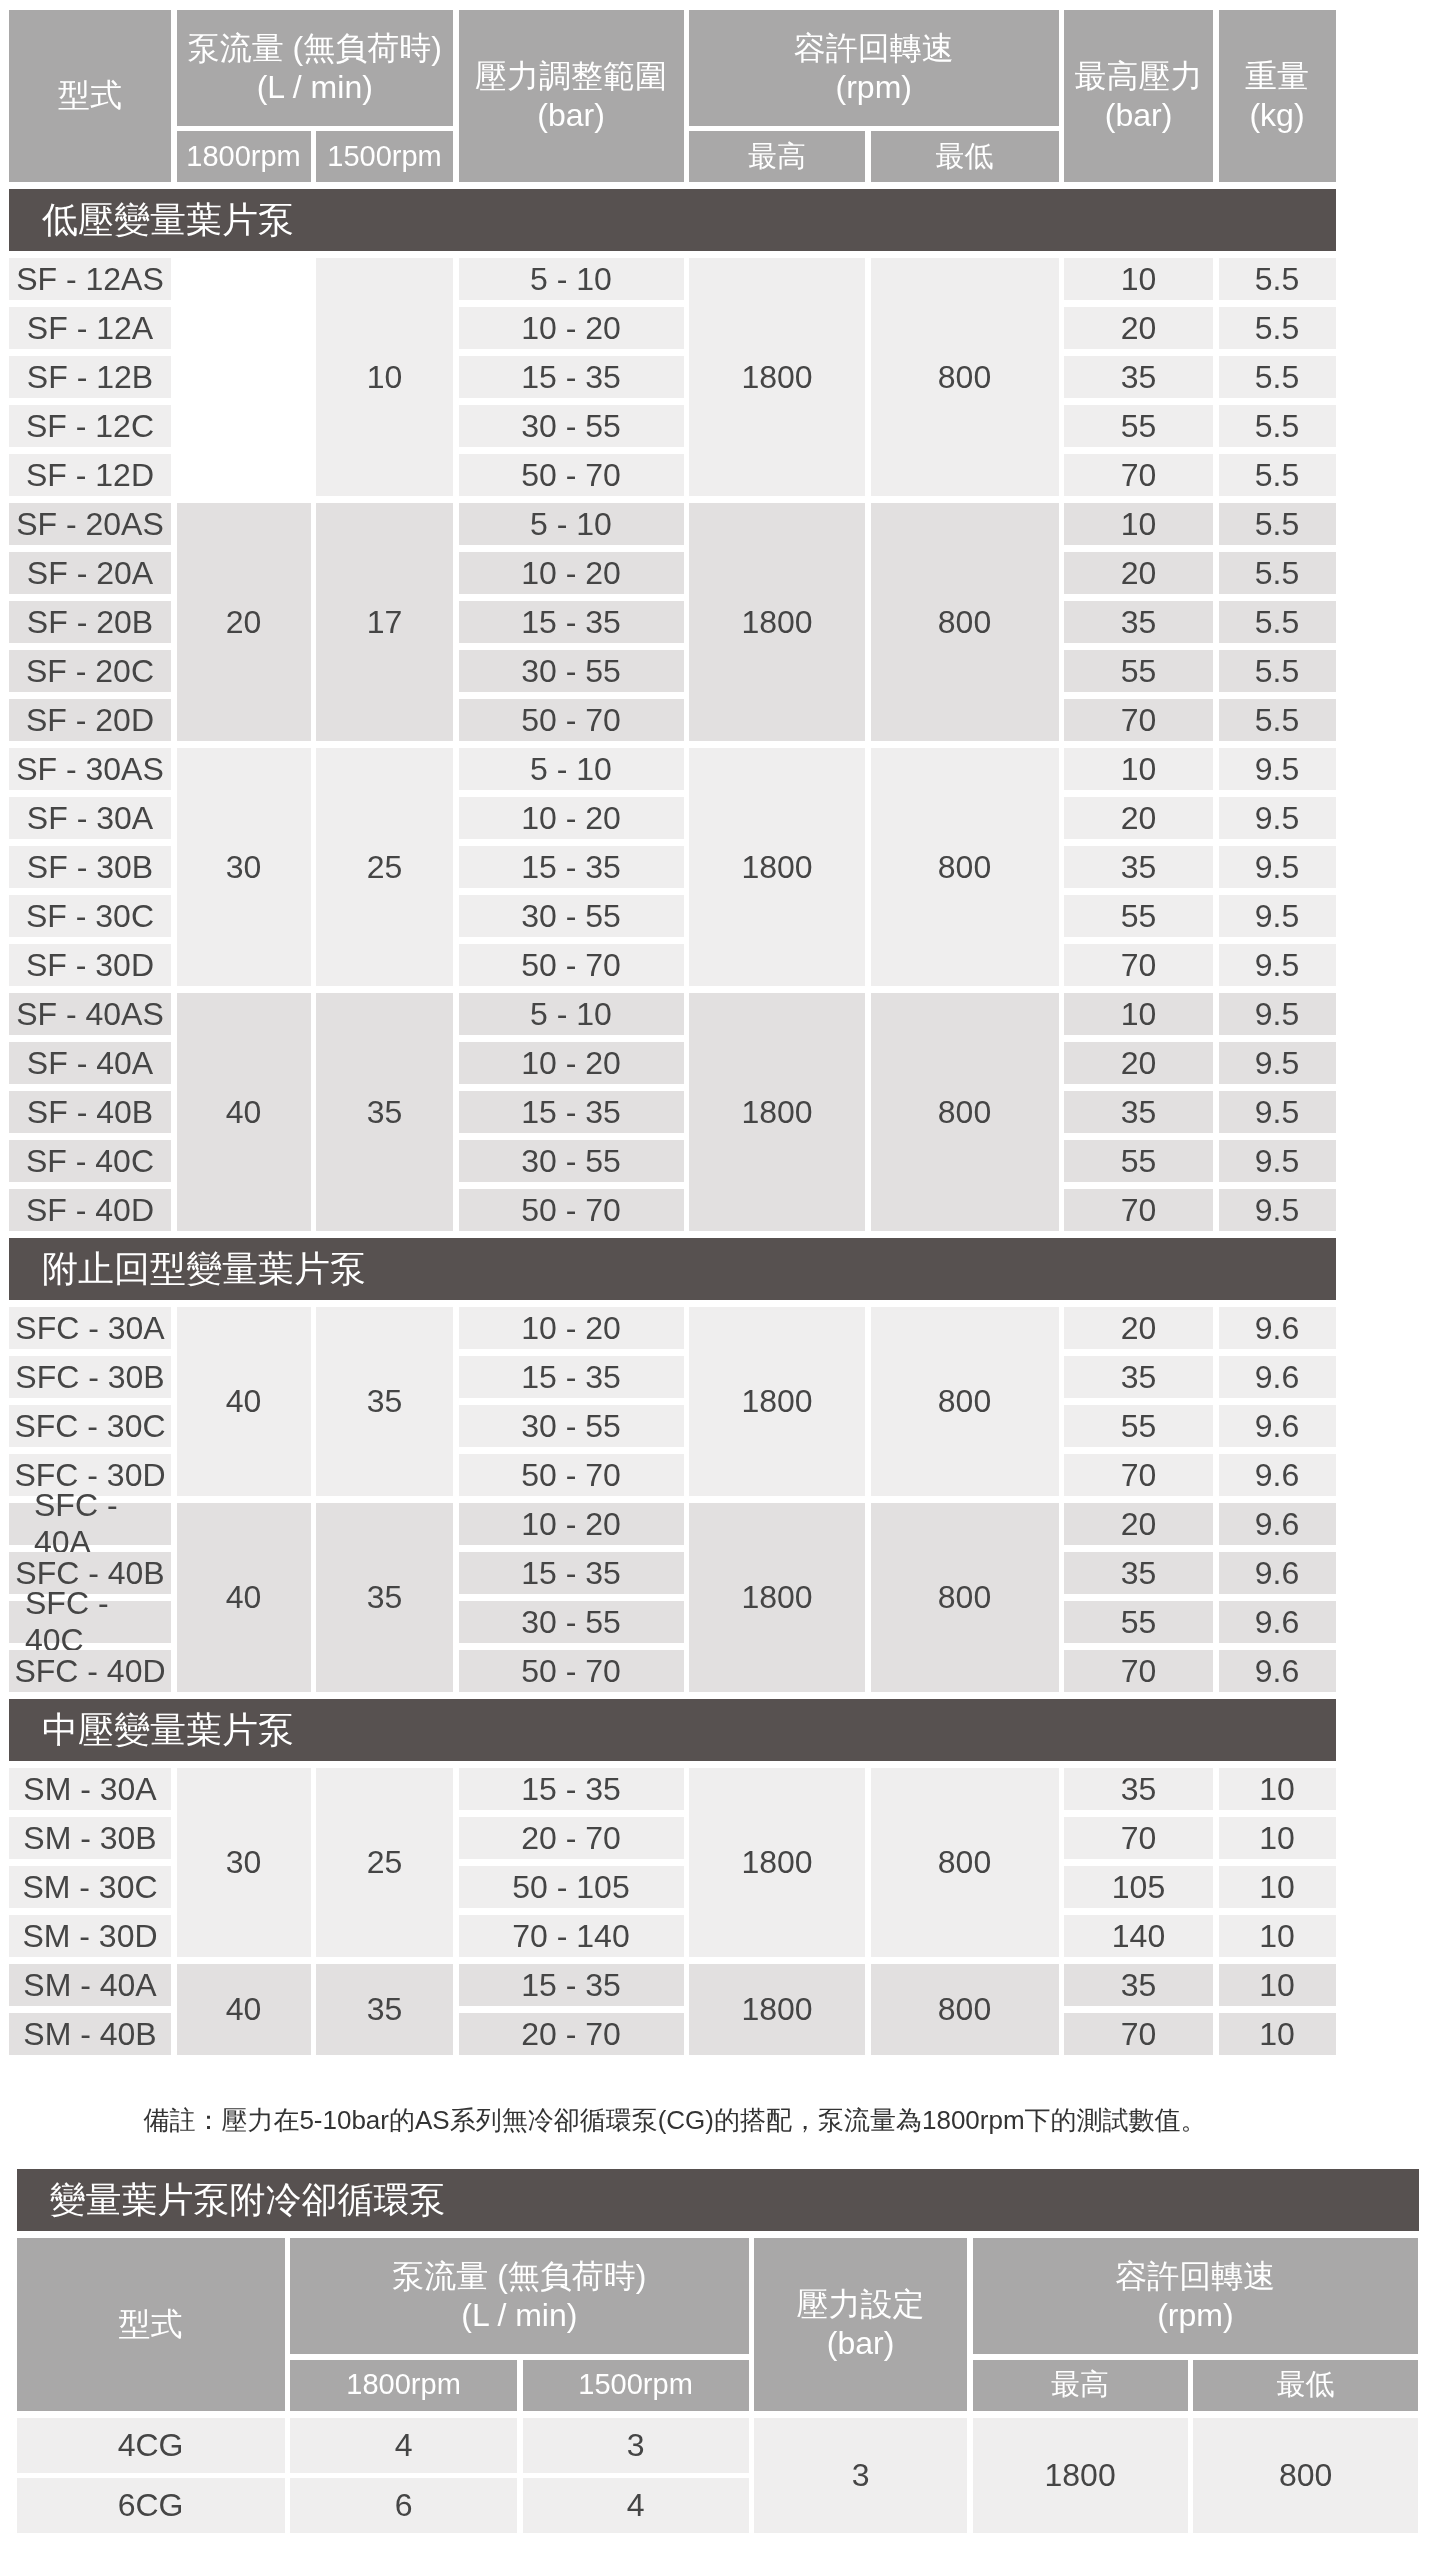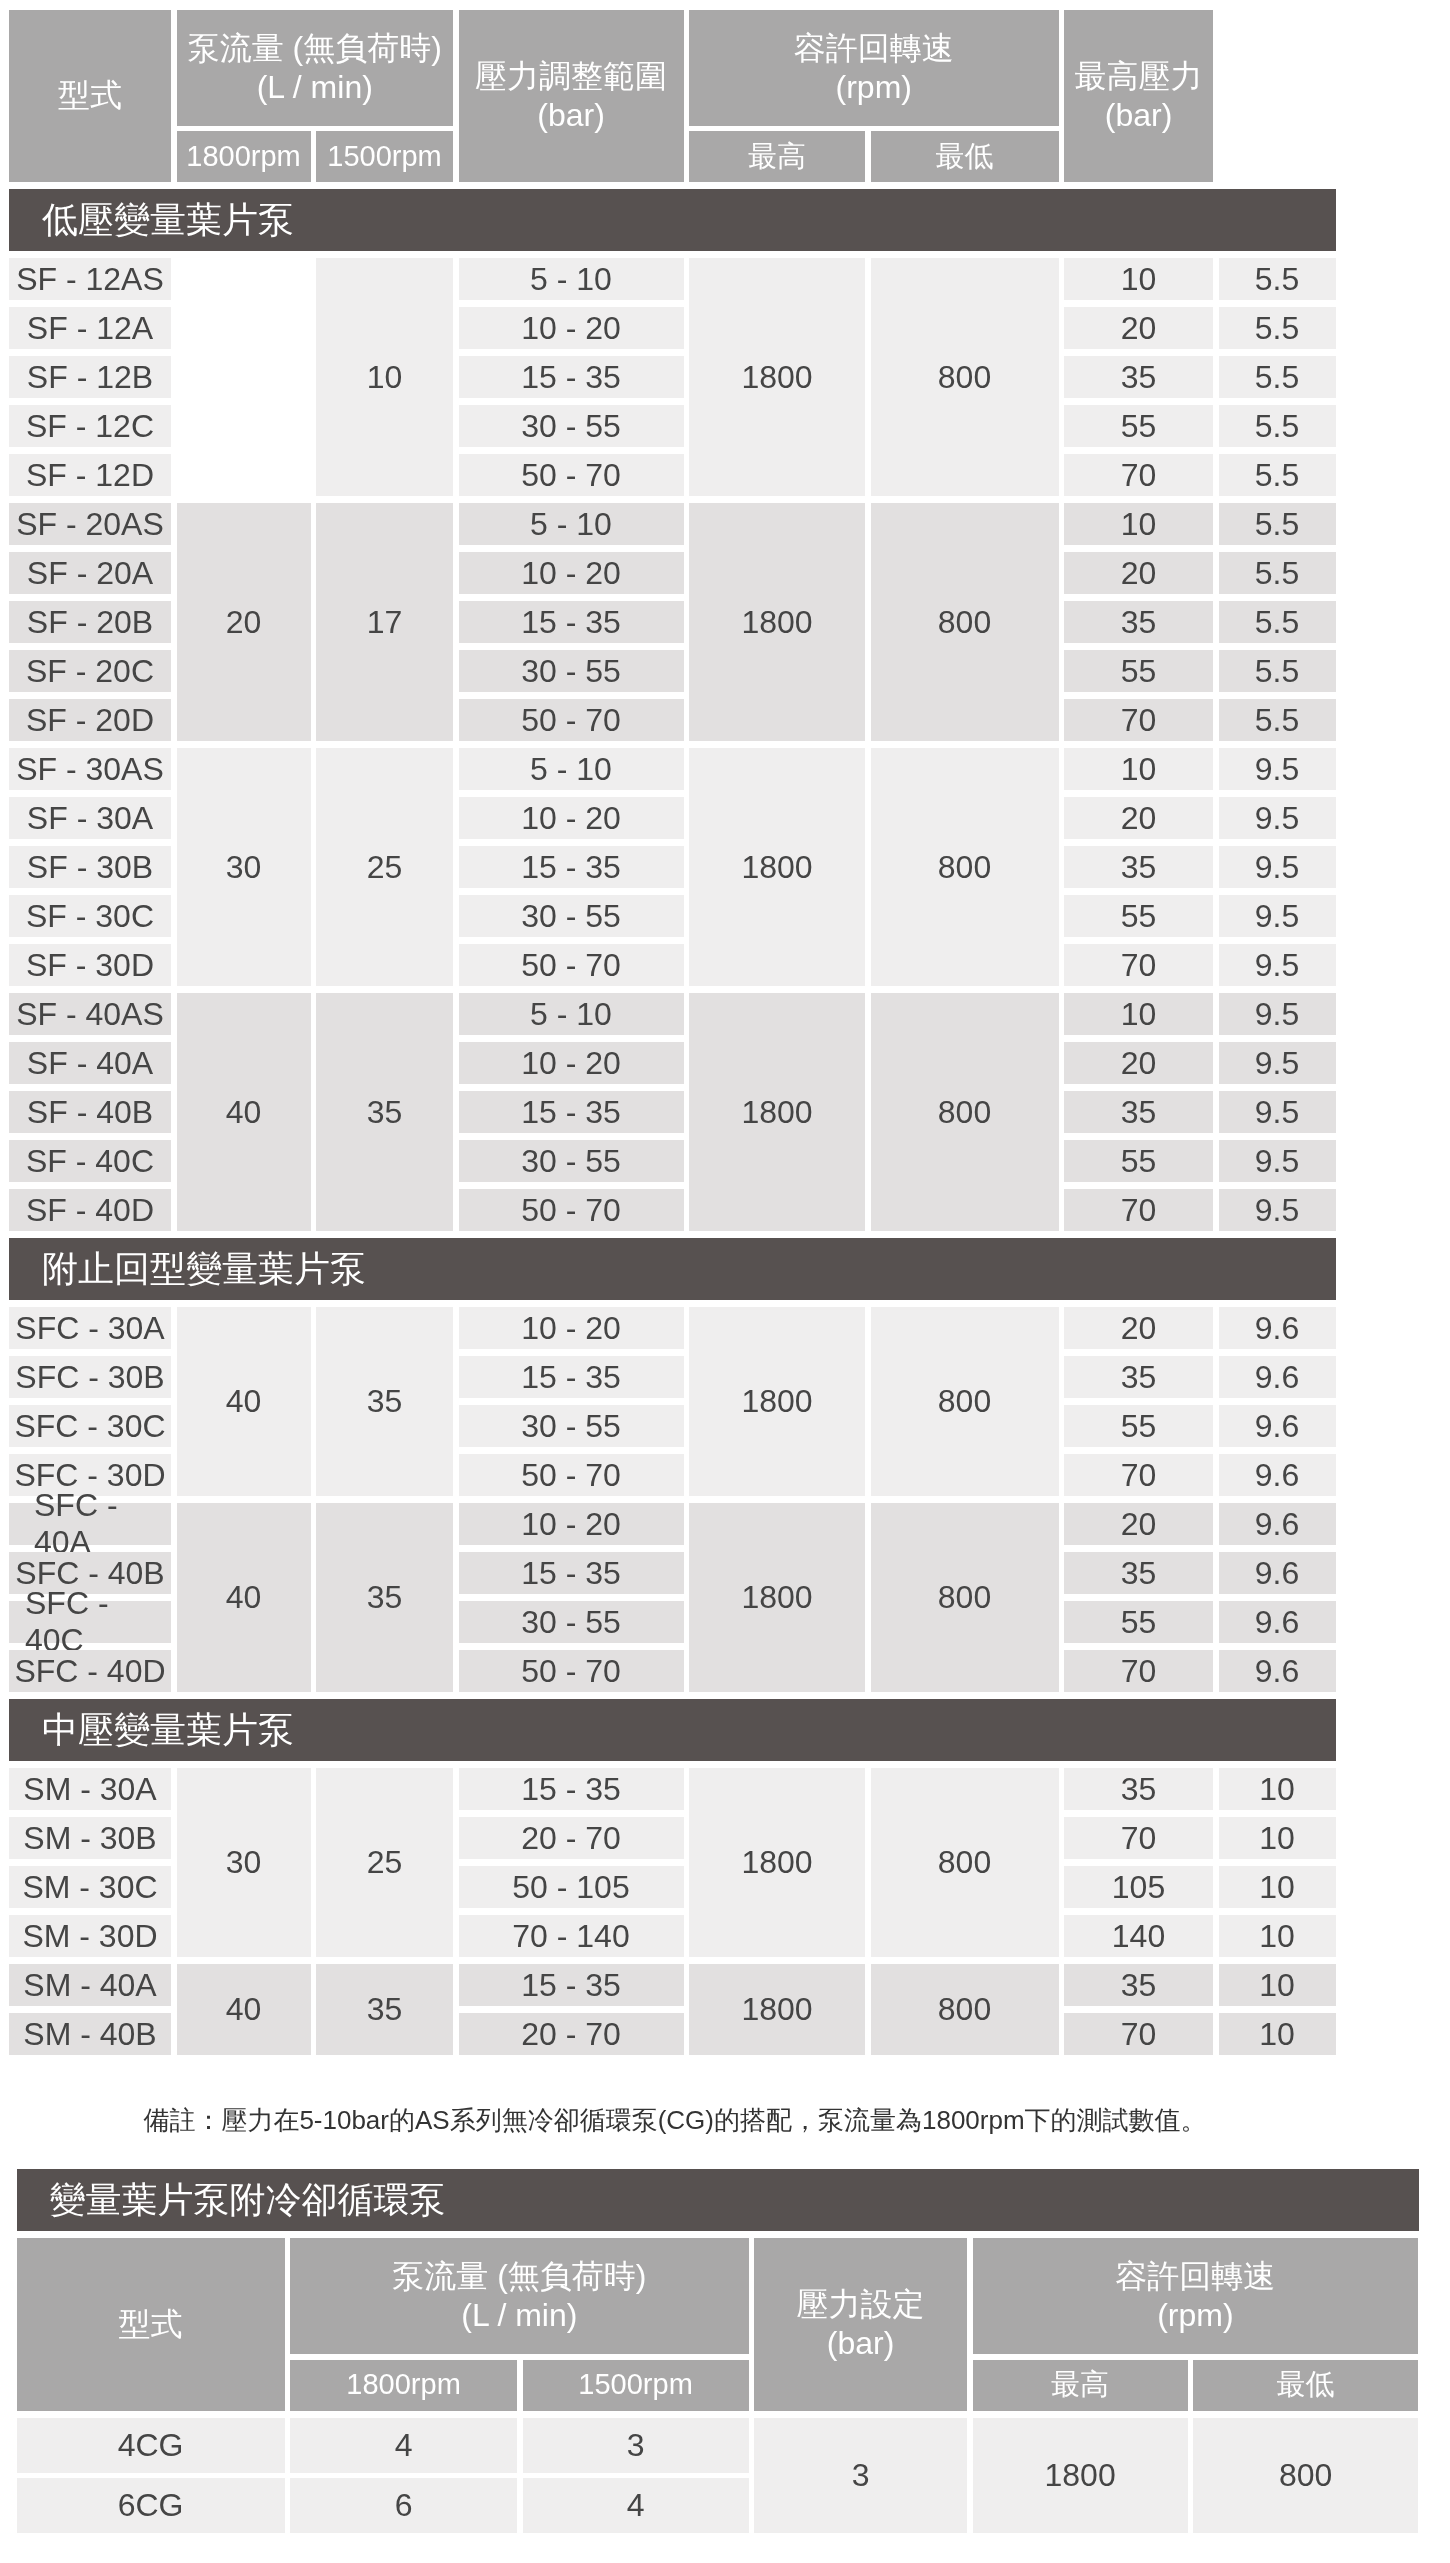--- a/index.html
+++ b/index.html
@@ -66,20 +66,24 @@
       </div>
       <div class="hc small" style="grid-column:5;grid-row:2;">
         <span>最高</span>
       </div>
       <div class="hc small" style="grid-column:6;grid-row:2;">
         <span>最低</span>
       </div>
       <div class="hc" style="grid-column:7;grid-row:1 / span 2;">
         <span>最高壓力</span>
         <span class="sub">(bar)</span>
+      </div>
+      <div class="hc" style="grid-column:8;grid-row:1 / span 2;">
+        <span>重量</span>
+        <span class="sub">(kg)</span>
       </div>
     </div>
 
     <div id="t1-body" style="display:contents"><div class="bar">
           <span>低壓變量葉片泵</span>
         </div><div class="ggrid">
           <div class="c shade-light" style="grid-area: 1 / 3 / span 5;">10</div>
           <div class="c shade-light" style="grid-area: 1 / 5 / span 5;">1800</div>
           <div class="c shade-light" style="grid-area: 1 / 6 / span 5;">800</div>
           <div class="c shade-light" style="grid-area: 1 / 1;">SF - 12AS</div>

